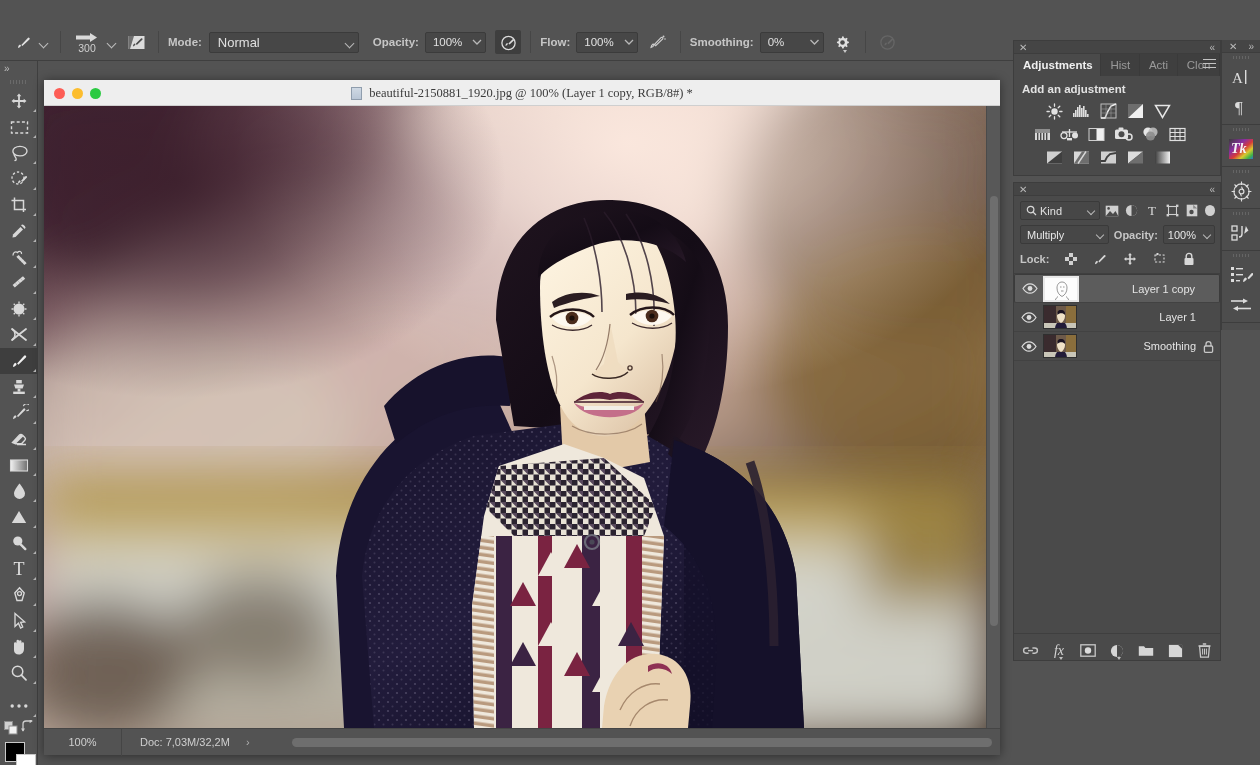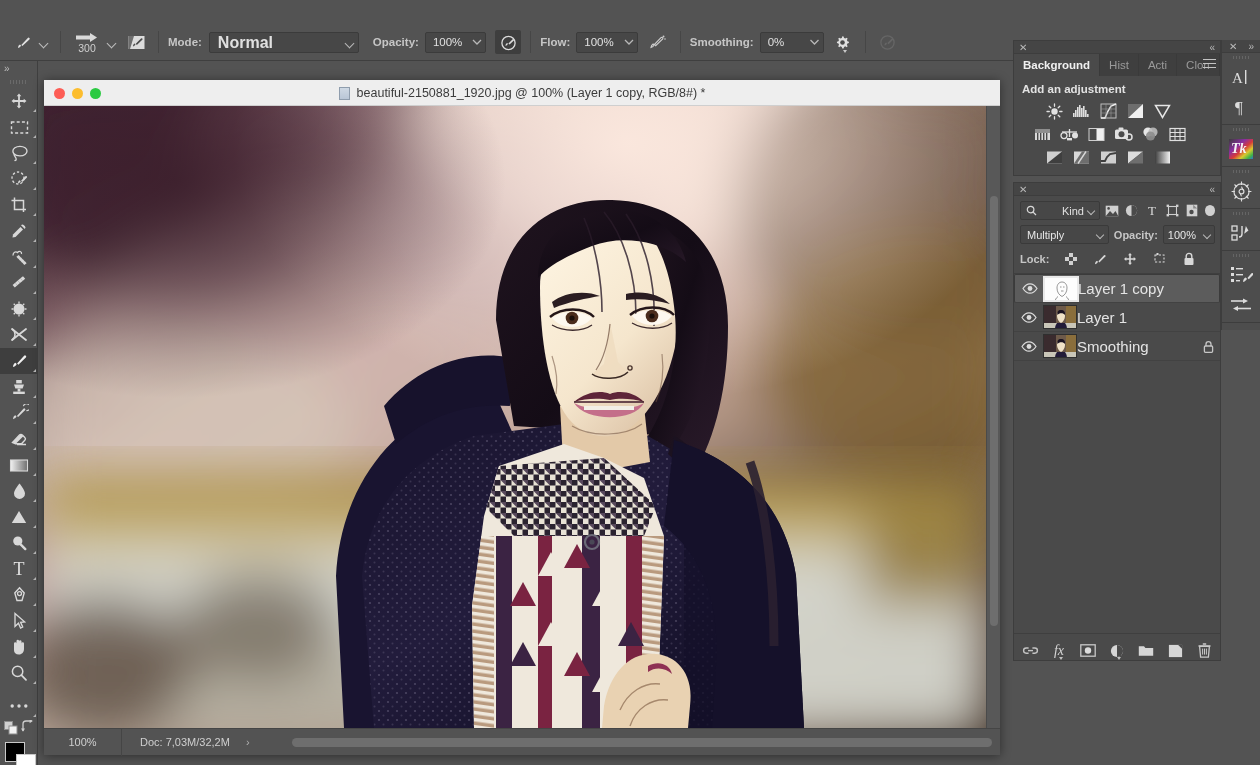--- a/index.html
+++ b/index.html
@@ -50,21 +50,21 @@
   .chev::after {
     content: ""; position: absolute; left: 4px; top: 8px;
     width: 6px; height: 6px;
     border-left: 1.3px solid #bdbdbd; border-bottom: 1.3px solid #bdbdbd;
     transform: rotate(-45deg);
   }
   .sel {
     display: flex; align-items: center; background: #474747;
     border: 1px solid #3b3b3b; border-radius: 2px; height: 21px;
   }
-  .sel .txt { padding: 0 8px; font-size: 16px; color: #e0e0e0; flex: 1; line-height: 19px; font-weight: bold; }
+  .sel .txt { padding: 0 8px; font-size: 13px; color: #e0e0e0; flex: 1; line-height: 19px; }
   .sel .chevbox {
     width: 17px; height: 19px; position: relative;
   }
   .sel .chevbox::after {
     content: ""; position: absolute; left: 5px; top: 7px;
     width: 6px; height: 6px;
     border-left: 1.3px solid #b8b8b8; border-bottom: 1.3px solid #b8b8b8;
     transform: rotate(-45deg);
   }
   .numfield {
@@ -124,20 +124,21 @@
   .doc-window {
     position: absolute; left: 44px; top: 80px; width: 956px; height: 675px;
     background: #3c3c3c;
     box-shadow: 0 1px 10px rgba(0,0,0,.45);
   }
   .doc-titlebar {
     height: 26px; background: #eeeeee;
     border-bottom: 1px solid #cfcfcf;
     position: relative;
     border-radius: 0;
+    font-family: Liberation Serif, serif;
   }
   .doc-traffic { position: absolute; left: 10px; top: 8px; display: flex; gap: 7px; }
   .doc-traffic span { width: 11px; height: 11px; border-radius: 50%; display: block; }
   .doc-traffic .r { background: #fd5d55; }
   .doc-traffic .y { background: #fcbd2e; }
   .doc-traffic .g { background: #2bca42; }
   .doc-title {
     position: absolute; left: 0; top: 0; width: 100%; height: 26px;
     line-height: 26px; text-align: center;
     font-size: 12.5px; color: #3b3b3b;
@@ -218,21 +219,21 @@
   }
 
   
   .layers-panel { margin-top: 6px; }
   .lp-row1 {
     display: flex; align-items: center; gap: 3px;
     padding: 5px 5px 4px 6px;
   }
   .kindsel {
     display: flex; align-items: center; background: #474747;
-    border: 1px solid #3a3a3a; border-radius: 2px; height: 19px; width: 88px; text-align: right;
+    border: 1px solid #3a3a3a; border-radius: 2px; height: 19px; width: 88px;
   }
   .kindsel .mag { margin: 0 3px 0 5px; }
   .kindsel .txt { font-size: 11px; color: #e0e0e0; flex: 1; }
   .kindsel .cb { width: 15px; position: relative; height: 17px; }
   .kindsel .cb::after {
     content:""; position:absolute; left:4px; top:6px; width:5px; height:5px;
     border-left:1.2px solid #b8b8b8; border-bottom:1.2px solid #b8b8b8;
     transform: rotate(-45deg);
   }
   .filt-ic { width: 19px; height: 19px; display:flex; align-items:center; justify-content:center; }
@@ -274,21 +275,21 @@
     display: flex; align-items: center; height: 29px;
     border-bottom: 1px solid #424242; position: relative;
   }
   .layer-row.sel { background: #5c5c5c; }
   .layer-eye { width: 29px; display: flex; align-items: center; justify-content: center; }
   .layer-thumb {
     width: 34px; height: 24px; border: 1px solid #2f2f2f; overflow: hidden;
     position: relative; background: #fff; flex: none;
   }
   .layer-thumb.outl { outline: 2px solid #e9e9e9; outline-offset: -1px; }
-  .layer-name { font-size: 15px; color: #e4e4e4; flex: 1; }
+  .layer-name { font-size: 11px; color: #e4e4e4; flex: 1; text-align: right; }
   .layer-lock { width: 24px; display: flex; align-items: center; justify-content: center; }
   .layer-pad { height: 272px; background: #4a4a4a; }
   .lp-footer {
     height: 27px; background: #4a4a4a; border-top: 1px solid #3f3f3f;
     display: flex; align-items: flex-end; justify-content: center; gap: 12px;
   }
   .lp-footer .fic { width: 17px; height: 19px; display:flex; align-items:center; justify-content:center; position: relative; }
   .lp-footer .fic .dot { position:absolute; bottom:0; left:8px; width:0;height:0;
     border-left:2.5px solid transparent; border-right:2.5px solid transparent; border-top:3px solid #c0c0c0;}
 
@@ -869,21 +870,21 @@
   </div>
 
   <div class="panel-col">
 
     <div class="panel">
       <div class="panel-closebar">
         <span class="x">✕</span>
         <span class="cc">«</span>
       </div>
       <div class="tabrow">
-        <div class="tab active">Background</div>
+        <div class="tab active">Adjustments</div>
         <div class="tab">Hist</div>
         <div class="tab">Acti</div>
         <div class="tab">Clon</div>
         <span class="tab-menu"></span>
       </div>
       <div class="panel-body">
         <div class="adj-title">Add an adjustment</div>
         <div class="adj-grid">
 
           <div class="adj-row">

